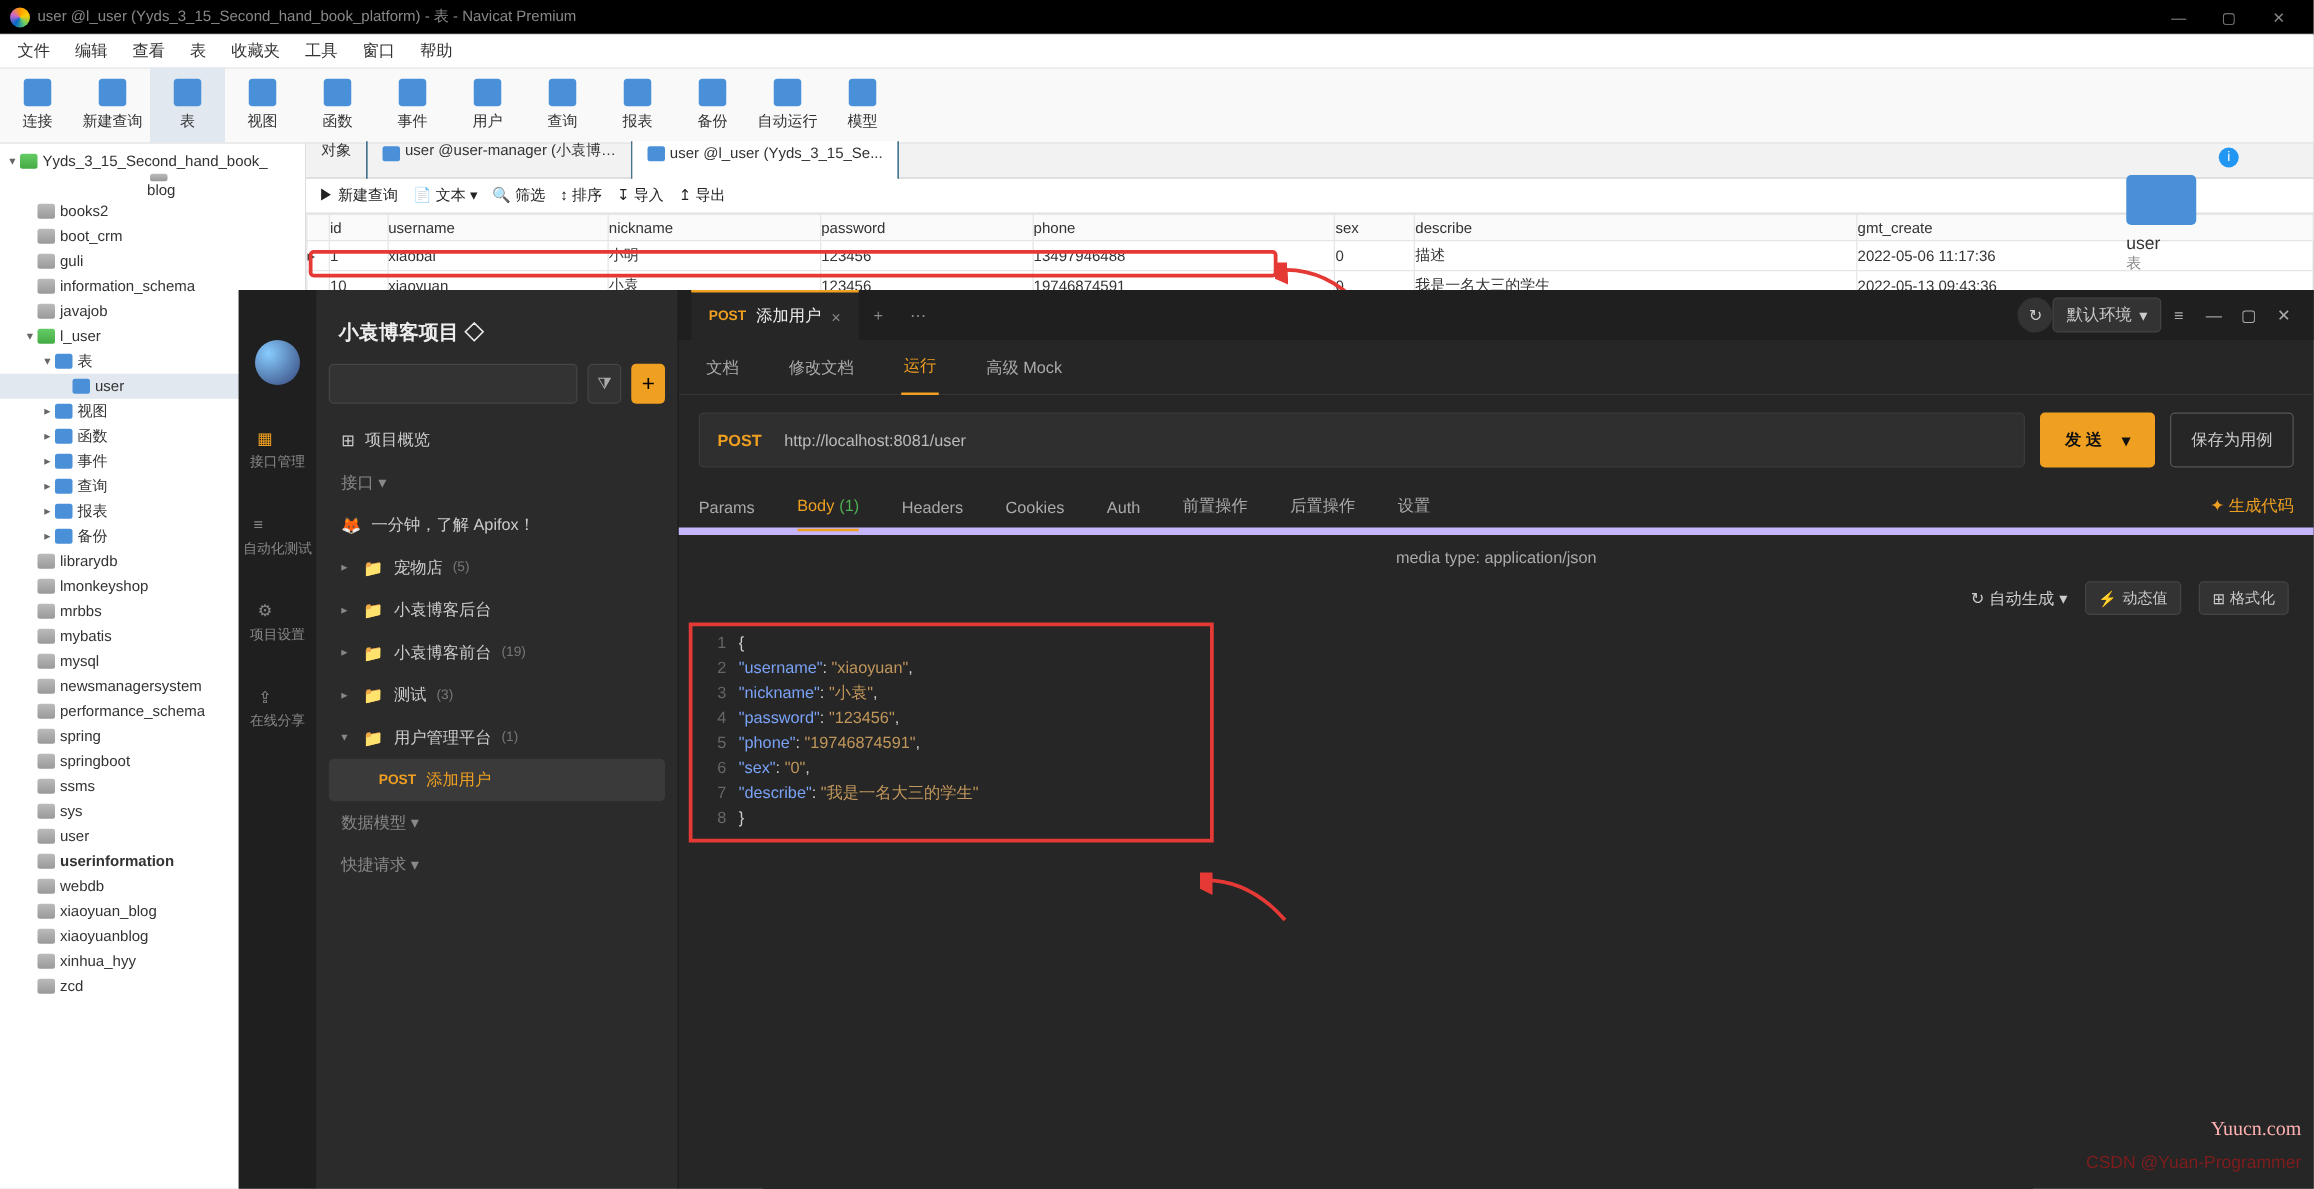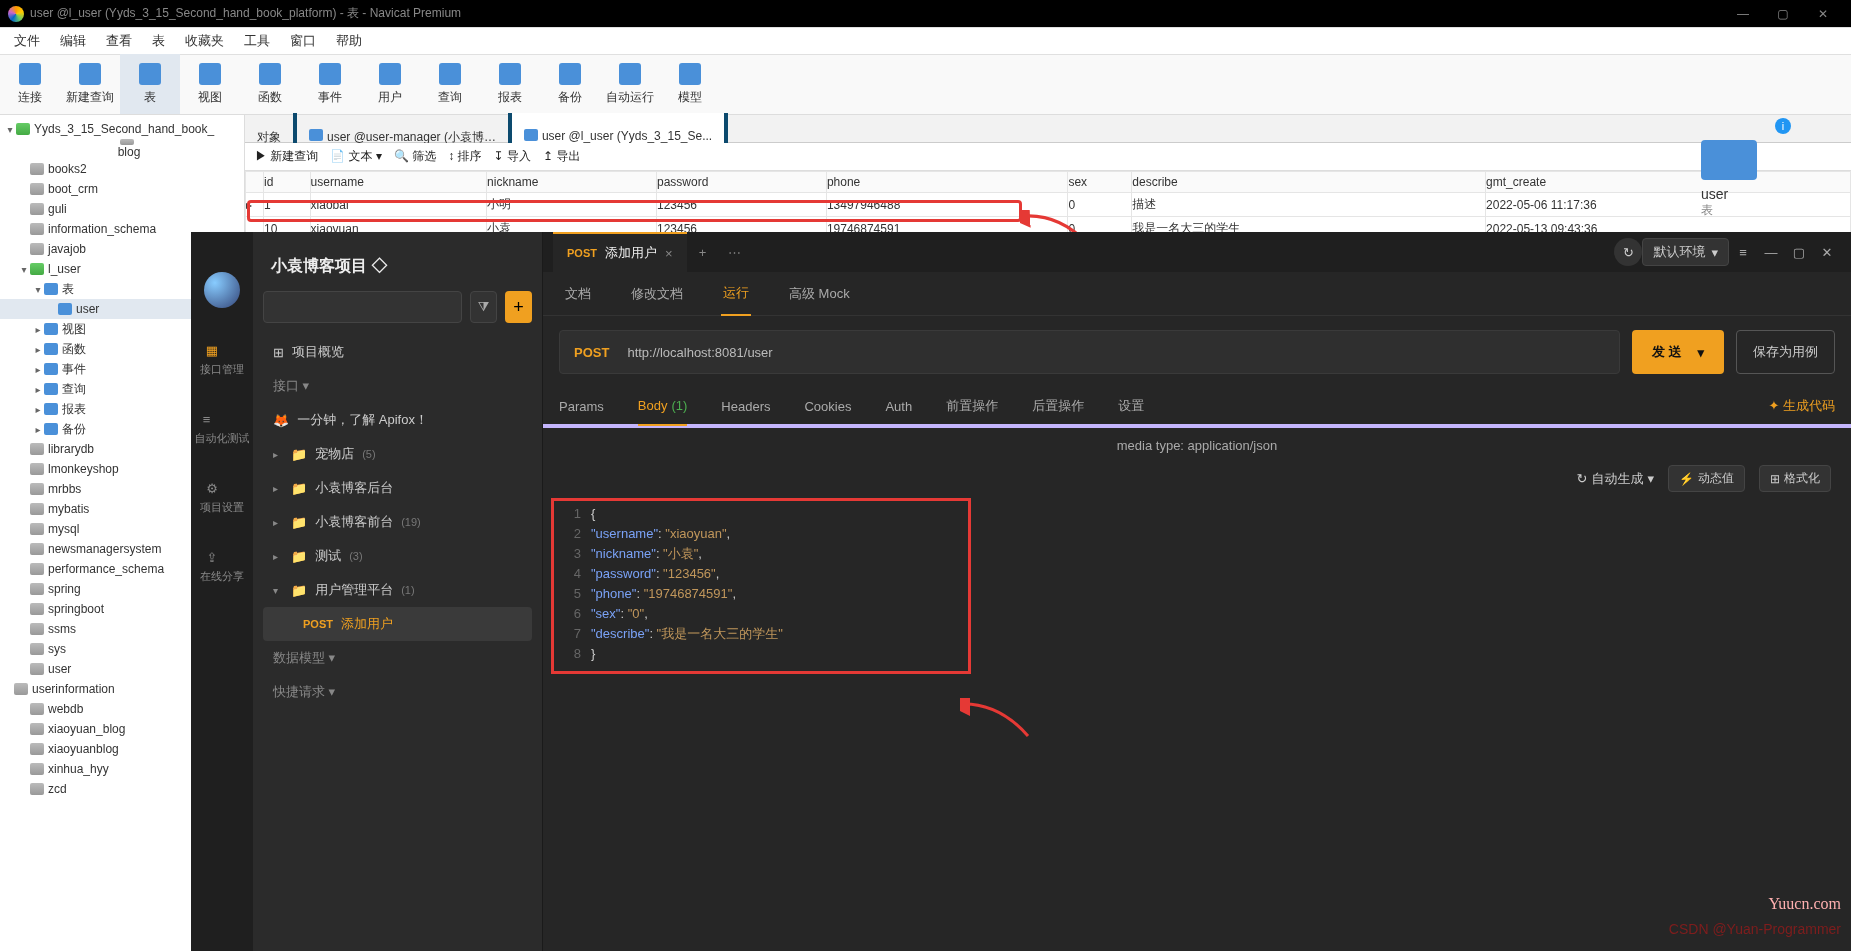--- a/index.html
+++ b/index.html
@@ -30,21 +30,21 @@
 .tri { width: 12px; text-align: center; color: #666; font-size: 10px; }
 .db-ico, .tbl-ico { width: 14px; height: 12px; margin-right: 4px; }
 .db-ico { background: linear-gradient(#bbb, #999); border-radius: 2px; }
 .db-ico.green { background: linear-gradient(#6c6, #4a4); }
 .tbl-ico { background: #4a90d9; border-radius: 2px; }
 .tree-label { font-size: 12px; }
 
 
 .content { flex: 1; display: flex; flex-direction: column; }
 .tab-strip { display: flex; align-items: center; height: 28px; background: #f2f2f2; border-bottom: 1px solid #ccc; }
-.tab-strip .tab { padding: 16px 12px; height: 28px; display: flex; align-items: flex-start; gap: 4px; border-right: 4px solid #0c4a6e; }
+.tab-strip .tab { padding: 16px 12px; height: 28px; display: flex; align-items: flex-end; gap: 4px; border-right: 1px solid #0c4a6e; }
 .tab-strip .tab.active { background: #fff; }
 .tab-strip .tab .tico { width: 14px; height: 12px; background: #4a90d9; border-radius: 2px; }
 .sub-toolbar { display: flex; align-items: center; height: 28px; gap: 12px; padding: 0 10px; background: #fff; border-bottom: 1px solid #ddd; color: #3a6; }
 .sub-toolbar span { color: #444; }
 .sub-toolbar .act { color: #222; }
 
 
 .data-table { border-collapse: collapse; width: 100%; font-size: 12px; }
 .data-table th, .data-table td { border: 1px solid #e5e5e5; padding: 3px 0; text-align: left; height: 20px; }
 .data-table th { background: #fafafa; font-weight: normal; color: #333; }
@@ -98,21 +98,21 @@
 .doc-tabs .dtab { color: #aaa; padding: 12px 2px; }
 .doc-tabs .dtab.active { color: #f0a020; border-bottom: 2px solid #f0a020; }
 
 .url-row { display: flex; align-items: center; height: 44px; margin: 14px 16px; gap: 12px; }
 .url-box { flex: 1; height: 44px; background: #2f2f2f; border: 1px solid #3a3a3a; border-radius: 4px; display: flex; align-items: center; padding: 0 14px; gap: 18px; }
 .url-box .meth { color: #f0a020; font-weight: 600; }
 .url-box .url { color: #bbb; }
 .send-btn { width: 92px; height: 44px; background: #f0a020; border-radius: 4px; display: flex; align-items: center; justify-content: center; color: #111; font-weight: 600; gap: 16px; }
 .save-btn { height: 44px; padding: 0 16px; border: 1px solid #555; border-radius: 4px; display: flex; align-items: center; }
 
-.req-tabs { display: flex; align-items: center; height: 40px; border-bottom: 4px solid #c4b5fd; padding: 0 16px; gap: 34px; }
+.req-tabs { display: flex; align-items: center; height: 40px; border-bottom: 6px solid #c4b5fd; padding: 0 16px; gap: 34px; }
 .req-tabs .rtab { color: #aaa; height: 40px; display: flex; align-items: center; }
 .req-tabs .rtab.active { color: #f0a020; border-bottom: 2px solid #f0a020; }
 .req-tabs .rtab .cnt { color: #4caf50; margin-left: 4px; }
 .req-tabs .spacer { flex: 1; }
 .req-tabs .gen { color: #f0a020; display: flex; align-items: center; gap: 4px; }
 
 .media-row { text-align: center; color: #aaa; padding: 10px 0 6px 0; }
 .body-tools { display: flex; justify-content: flex-end; align-items: center; gap: 14px; padding: 6px 20px; }
 .body-tools .tl { background: #333; border: 1px solid #444; border-radius: 4px; padding: 4px 10px; color: #ccc; font-size: 12px; display: flex; align-items: center; gap: 4px; }
 .body-tools .auto { color: #ccc; display: flex; align-items: center; gap: 4px; }
@@ -336,21 +336,21 @@
       <div class="tree-row" style="padding-left: 18px;">
         <div class="tri"></div>
         <div class="db-ico"></div>
         <div class="tree-label">sys</div>
       </div>
       <div class="tree-row" style="padding-left: 18px;">
         <div class="tri"></div>
         <div class="db-ico"></div>
         <div class="tree-label">user</div>
       </div>
-      <div class="tree-row" style="padding-left: 2px;">
+      <div class="tree-row" style="padding-left: 18px; font-weight: bold;">
         <div class="tri"></div>
         <div class="db-ico"></div>
         <div class="tree-label">userinformation</div>
       </div>
       <div class="tree-row" style="padding-left: 18px;">
         <div class="tri"></div>
         <div class="db-ico"></div>
         <div class="tree-label">webdb</div>
       </div>
       <div class="tree-row" style="padding-left: 18px;">

